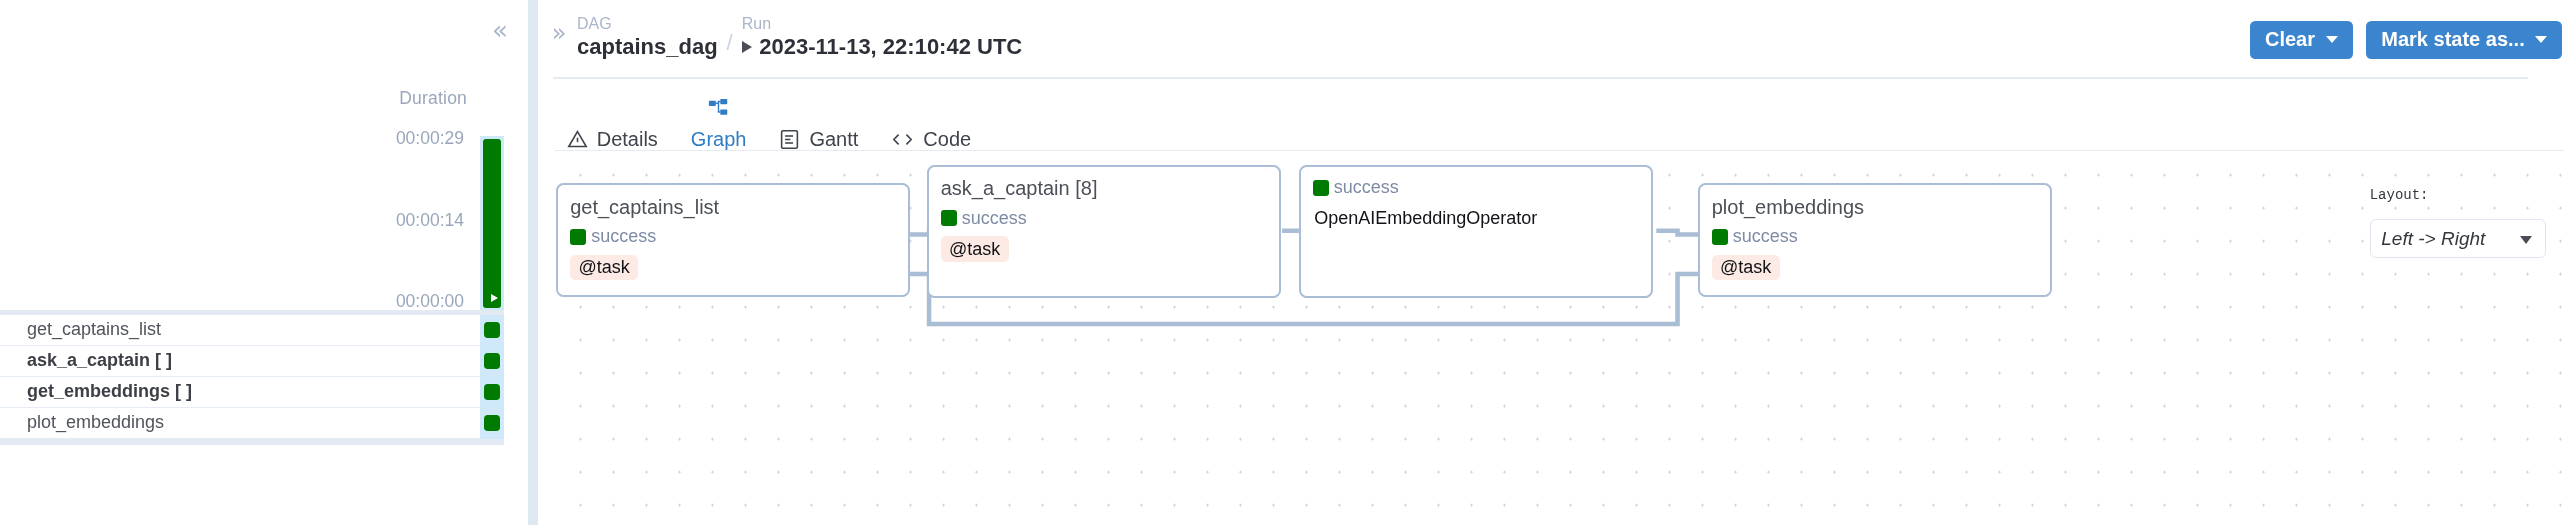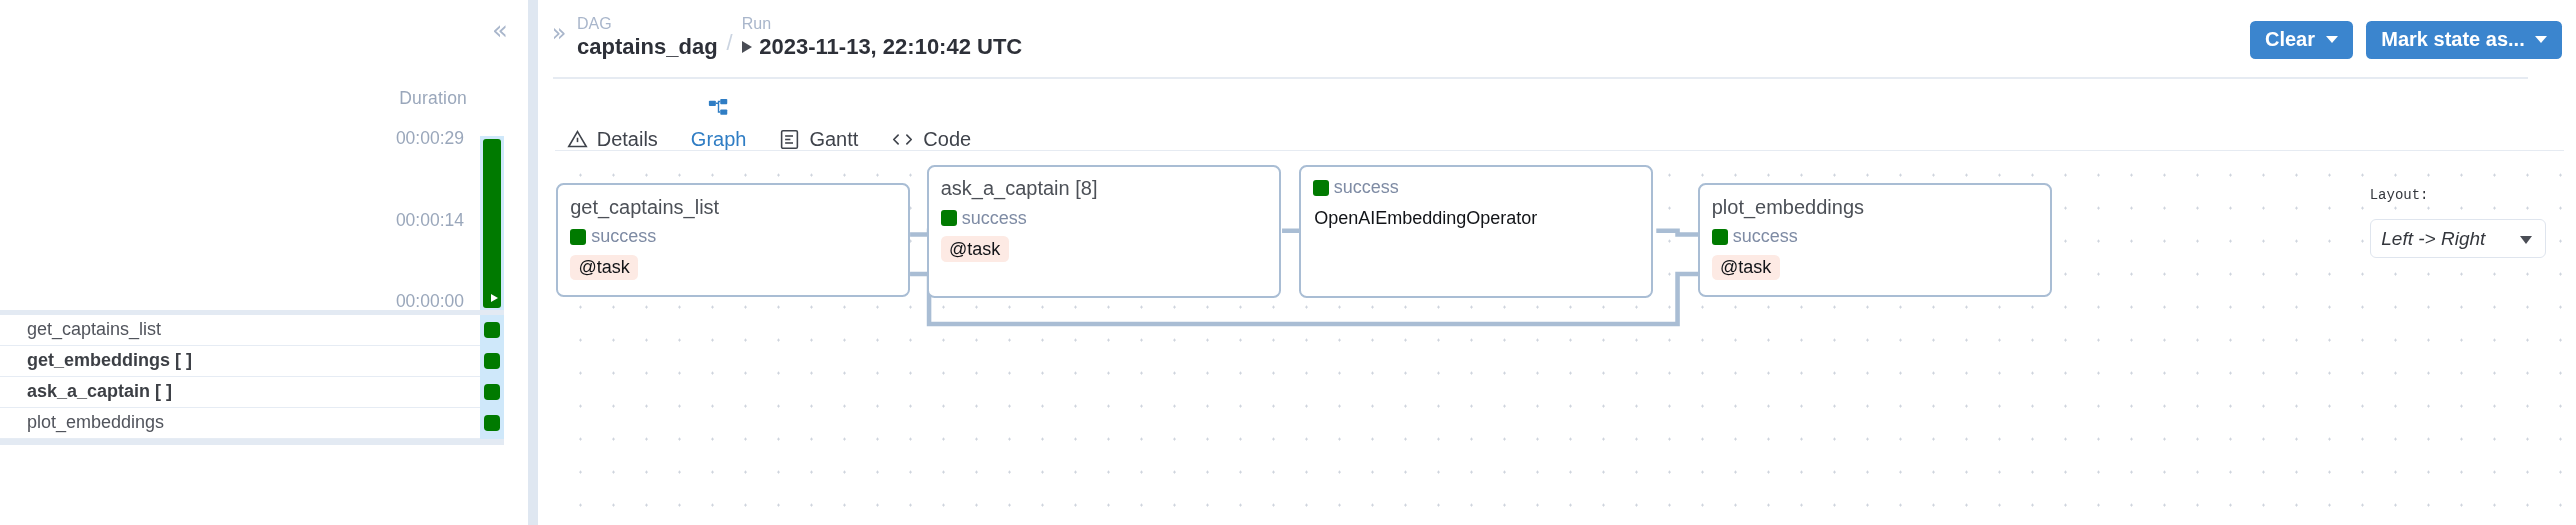--- a/index.html
+++ b/index.html
@@ -229,28 +229,28 @@
       <div class="row-sep"></div>
 
       <div class="task-row">
         <div class="task-label">get_captains_list</div>
         <div class="status-cell">
           <div class="status-sq"></div>
         </div>
       </div>
 
       <div class="task-row">
-        <div class="task-label mapped">get_embeddings [ ]</div>
+        <div class="task-label mapped">ask_a_captain [ ]</div>
         <div class="status-cell">
           <div class="status-sq"></div>
         </div>
       </div>
 
       <div class="task-row">
-        <div class="task-label mapped">ask_a_captain [ ]</div>
+        <div class="task-label mapped">get_embeddings [ ]</div>
         <div class="status-cell">
           <div class="status-sq"></div>
         </div>
       </div>
 
       <div class="task-row">
         <div class="task-label">plot_embeddings</div>
         <div class="status-cell">
           <div class="status-sq"></div>
         </div>

